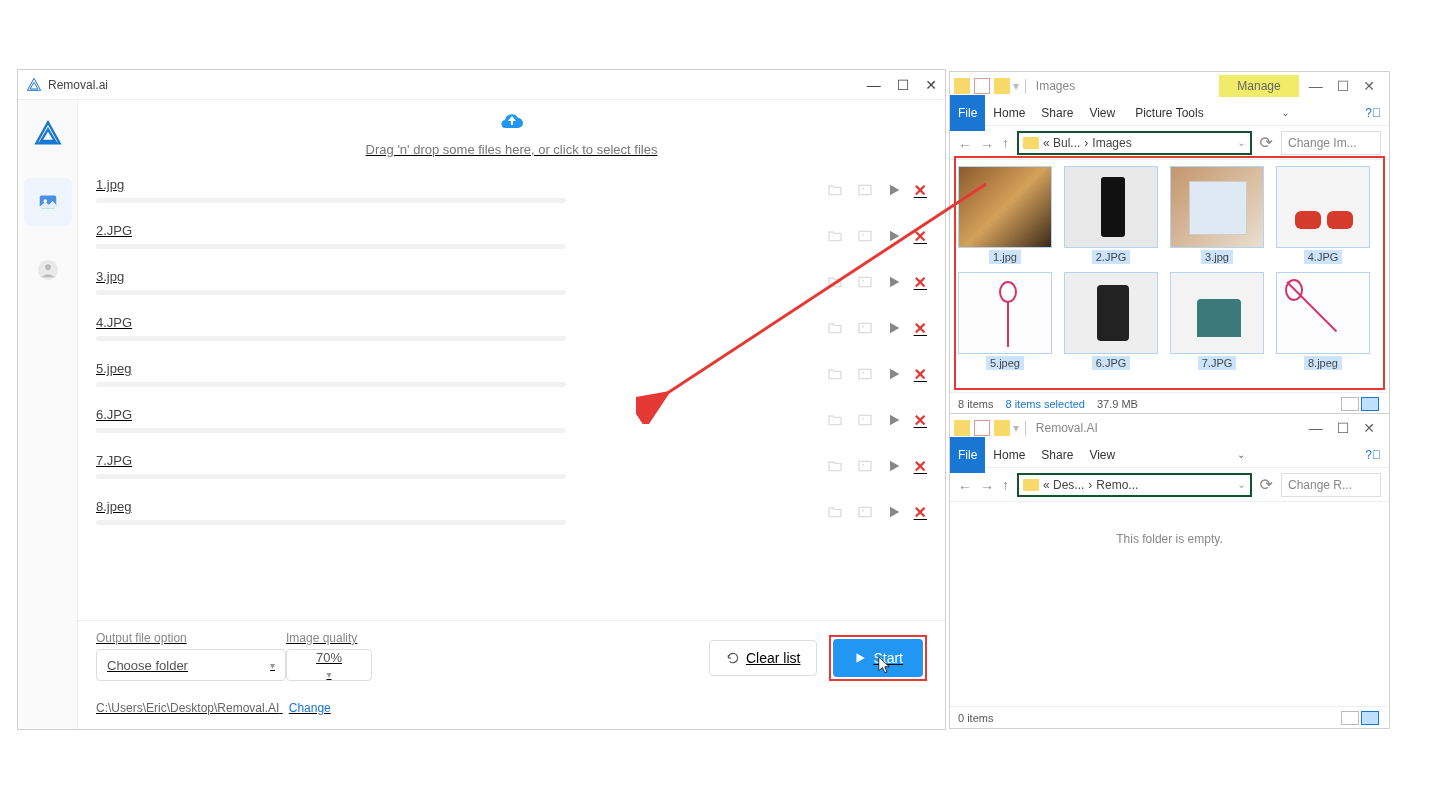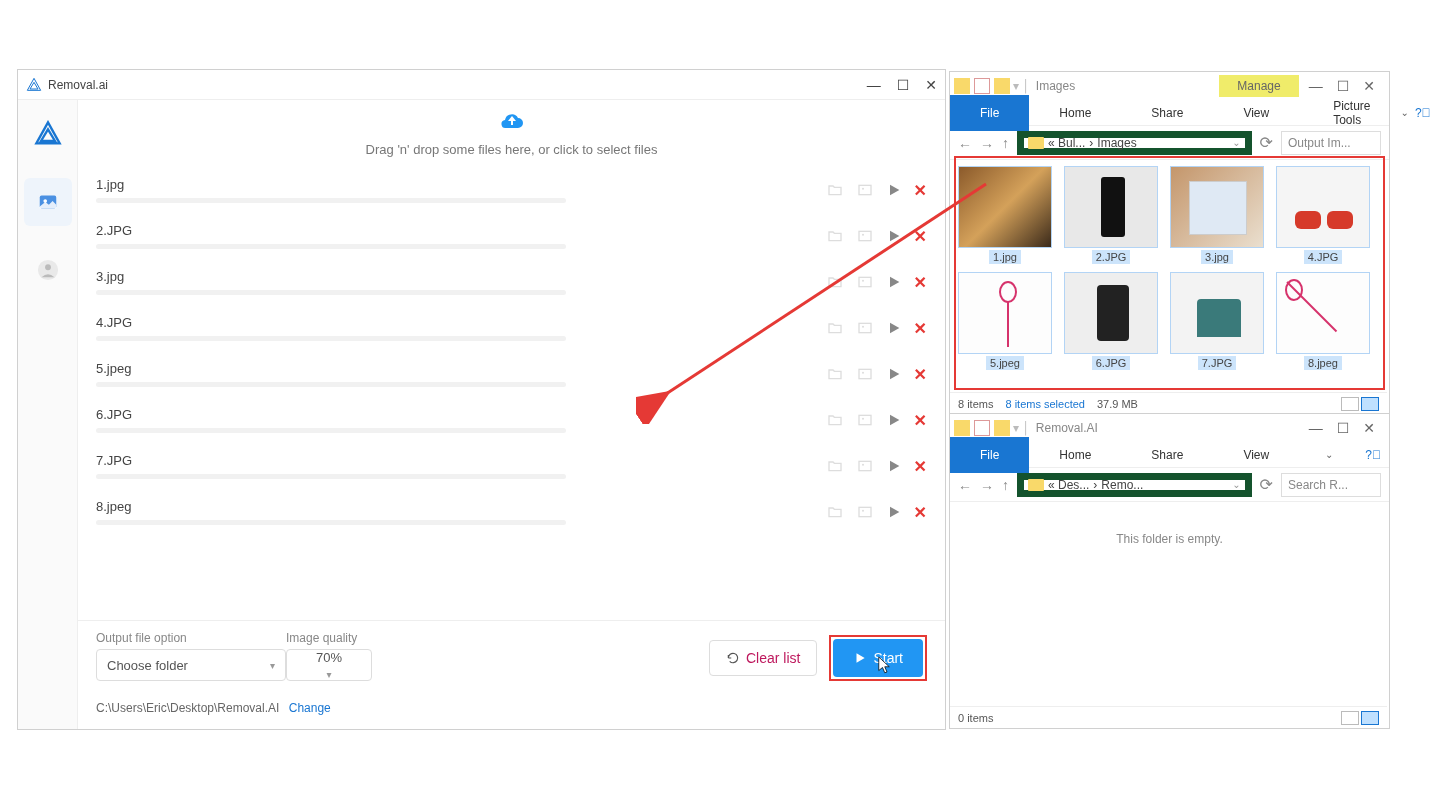--- a/index.html
+++ b/index.html
@@ -5,21 +5,21 @@
 * { margin: 0; padding: 0; box-sizing: border-box; font-family: 'Segoe UI', Tahoma, sans-serif; }
 body { background: #fff; width: 1434px; height: 797px; position: relative; overflow: hidden; }
 
 .app-window { position: absolute; left: 17px; top: 69px; width: 929px; height: 661px; border: 1px solid #d0d0d0; background: #fff; }
 .app-titlebar { height: 30px; display: flex; align-items: center; padding: 0 8px; border-bottom: 1px solid #eee; }
 .app-titlebar .logo { margin-right: 6px; }
 .app-title { font-size: 12px; color: #444; flex: 1; }
 .win-controls { display: flex; gap: 16px; }
 .win-controls span { font-size: 14px; color: #444; cursor: default; }
 
-.app-body { display: flex; height: calc(100% - 30px); }
+.app-body { display: flex; height: calc(100% - 30px); text-decoration: underline; }
 .sidebar { width: 60px; background: #fafafa; border-right: 1px solid #eee; display: flex; flex-direction: column; align-items: center; padding-top: 10px; gap: 20px; }
 .sidebar-item { width: 48px; height: 48px; border-radius: 6px; display: flex; align-items: center; justify-content: center; }
 .sidebar-item.active { background: #eef4fb; }
 .main { flex: 1; display: flex; flex-direction: column; }
 .upload-area { padding: 10px 0 14px; text-align: center; }
 .upload-area .hint { font-size: 13px; color: #777; margin-top: 4px; }
 
 .file-list { flex: 1; overflow: auto; padding: 0 18px; }
 .file-row { display: flex; align-items: center; padding: 6px 0 14px; }
 .file-name { font-size: 13px; color: #444; width: 100%; }
@@ -32,40 +32,40 @@
 
 .bottom-panel { border-top: 1px solid #eee; padding: 10px 18px 14px; }
 .more-settings { text-align: right; font-size: 13px; color: #555; margin-bottom: 6px; }
 .opts-row { display: flex; align-items: flex-end; }
 .opt-group .label { font-size: 12px; color: #888; margin-bottom: 4px; }
 .fake-select { width: 190px; height: 32px; border: 1px solid #ddd; border-radius: 4px; padding: 0 10px; display: flex; align-items: center; justify-content: space-between; font-size: 13px; color: #555; }
 .fake-select.small { width: 86px; flex-direction: column; }
 .output-path { font-size: 12px; color: #666; margin-top: 20px; }
 .change-link { color: #1976d2; margin-left: 6px; }
 .action-buttons { margin-left: auto; display: flex; gap: 12px; align-items: center; }
-.clear-btn { height: 36px; padding: 0 16px; border: 1px solid #ddd; background: #fff; border-radius: 4px; font-size: 14px; color: #be185d; display: flex; align-items: center; gap: 6px; }
+.clear-btn { height: 36px; padding: 0 16px; border: 1px solid #ddd; background: #fff; border-radius: 4px; font-size: 14px; color: #000000; display: flex; align-items: center; gap: 6px; }
 .start-btn { height: 38px; padding: 0 20px; background: #2196f3; border: none; border-radius: 4px; color: #fff; font-size: 14px; display: flex; align-items: center; gap: 6px; }
 .start-wrap { border: 2px solid #e53935; padding: 2px; position: relative; }
 .cursor { position: absolute; left: 44px; top: 18px; }
 
 .explorer { position: absolute; border: 1px solid #d0d0d0; background: #fff; }
 .exp1 { left: 949px; top: 71px; width: 441px; height: 344px; }
 .exp2 { left: 949px; top: 413px; width: 441px; height: 316px; }
 .exp-titlebar { height: 28px; display: flex; align-items: center; padding: 0 4px; font-size: 12px; color: #888; }
 .exp-titlebar .et-label { margin-left: 6px; }
 .manage-tab { background: #f0ec6a; color: #666; padding: 4px 18px; font-size: 12px; margin-left: auto; }
 .exp-win-ctrl { margin-left: 10px; display: flex; gap: 14px; color: #666; font-size: 14px; padding-right: 10px; }
 .ribbon { height: 26px; display: flex; align-items: center; font-size: 12px; border-bottom: 1px solid #eee; }
-.ribbon-tab { padding: 0 30px; height: 36px; display: flex; align-items: center; color: #333; }
+.ribbon-tab { padding: 0 8px; height: 36px; display: flex; align-items: center; color: #333; }
 .ribbon-tab.file { background: #1976d2; color: #fff; }
 .ribbon-tab.pict { color: #333; margin-left: 4px; }
 .ribbon .help { margin-left: auto; margin-right: 8px; color: #1976d2; }
 .addr-bar { height: 34px; display: flex; align-items: center; padding: 0 8px; gap: 8px; border-bottom: 1px solid #eee; }
 .nav-arrow { color: #888; font-size: 14px; }
-.addr-box { flex: 1; height: 24px; border: 7px solid #14532d; display: flex; align-items: center; padding: 0 4px; font-size: 12px; color: #444; gap: 4px; min-width: 0; text-align: center; }
+.addr-box { flex: 1; height: 24px; border: 2px solid #14532d; display: flex; align-items: center; padding: 0 4px; font-size: 12px; color: #444; gap: 4px; min-width: 0; text-align: center; }
 .addr-box .folder-ic { flex-shrink: 0; }
 .search-box { width: 100px; height: 24px; border: 1px solid #ddd; padding: 0 6px; font-size: 12px; color: #888; display: flex; align-items: center; overflow: hidden; white-space: nowrap; }
 .refresh-ic { color: #888; }
 
 .exp-content { position: relative; padding: 6px; }
 .exp1 .sel-box { position: absolute; border: 2px solid #e53935; left: 4px; top: -4px; right: 4px; bottom: -10px; }
 .thumbs { display: flex; flex-wrap: wrap; gap: 8px; }
 .thumb { width: 98px; display: flex; flex-direction: column; align-items: center; }
 .thumb-img { width: 94px; height: 82px; border: 1px solid #b3d4f5; background: #eaf2fb; position: relative; overflow: hidden; }
 .thumb-label { font-size: 11px; color: #444; margin-top: 2px; background: #cce4fb; padding: 1px 4px; }
@@ -356,21 +356,21 @@
     <span class="nav-arrow">→</span>
     <span class="nav-arrow">↑</span>
     <div class="addr-box">
       <span class="folder-ic"></span>
       <span>« Bul...</span>
       <span>›</span>
       <span>Images</span>
       <span style="margin-left:auto" class="chev">⌄</span>
     </div>
     <span class="refresh-ic">⟳</span>
-    <div class="search-box">Output Im...</div>
+    <div class="search-box">Change Im...</div>
   </div>
   <div class="exp-content" style="height:220px">
     <div class="sel-box"></div>
     <div class="thumbs">
         <div class="thumb">
           <div class="thumb-img" style="background:linear-gradient(135deg,#8b5a2b,#d4a15a,#3b2a1a)"></div>
           <div class="thumb-label">1.jpg</div>
         </div>
         <div class="thumb">
           <div class="thumb-img" style="background:linear-gradient(#e8e8e8,#e8e8e8)">
@@ -456,21 +456,21 @@
     <span class="nav-arrow">→</span>
     <span class="nav-arrow">↑</span>
     <div class="addr-box">
       <span class="folder-ic"></span>
       <span>« Des...</span>
       <span>›</span>
       <span>Remo...</span>
       <span style="margin-left:auto" class="chev">⌄</span>
     </div>
     <span class="refresh-ic">⟳</span>
-    <div class="search-box">Search R...</div>
+    <div class="search-box">Change R...</div>
   </div>
   <div class="exp-content">
     <div class="empty-msg">This folder is empty.</div>
   </div>
   <div class="exp-status">
     <span class="plain">0 items</span>
     <div class="view-ic">
       <div class="view-sq"></div>
       <div class="view-sq active"></div>
     </div>

